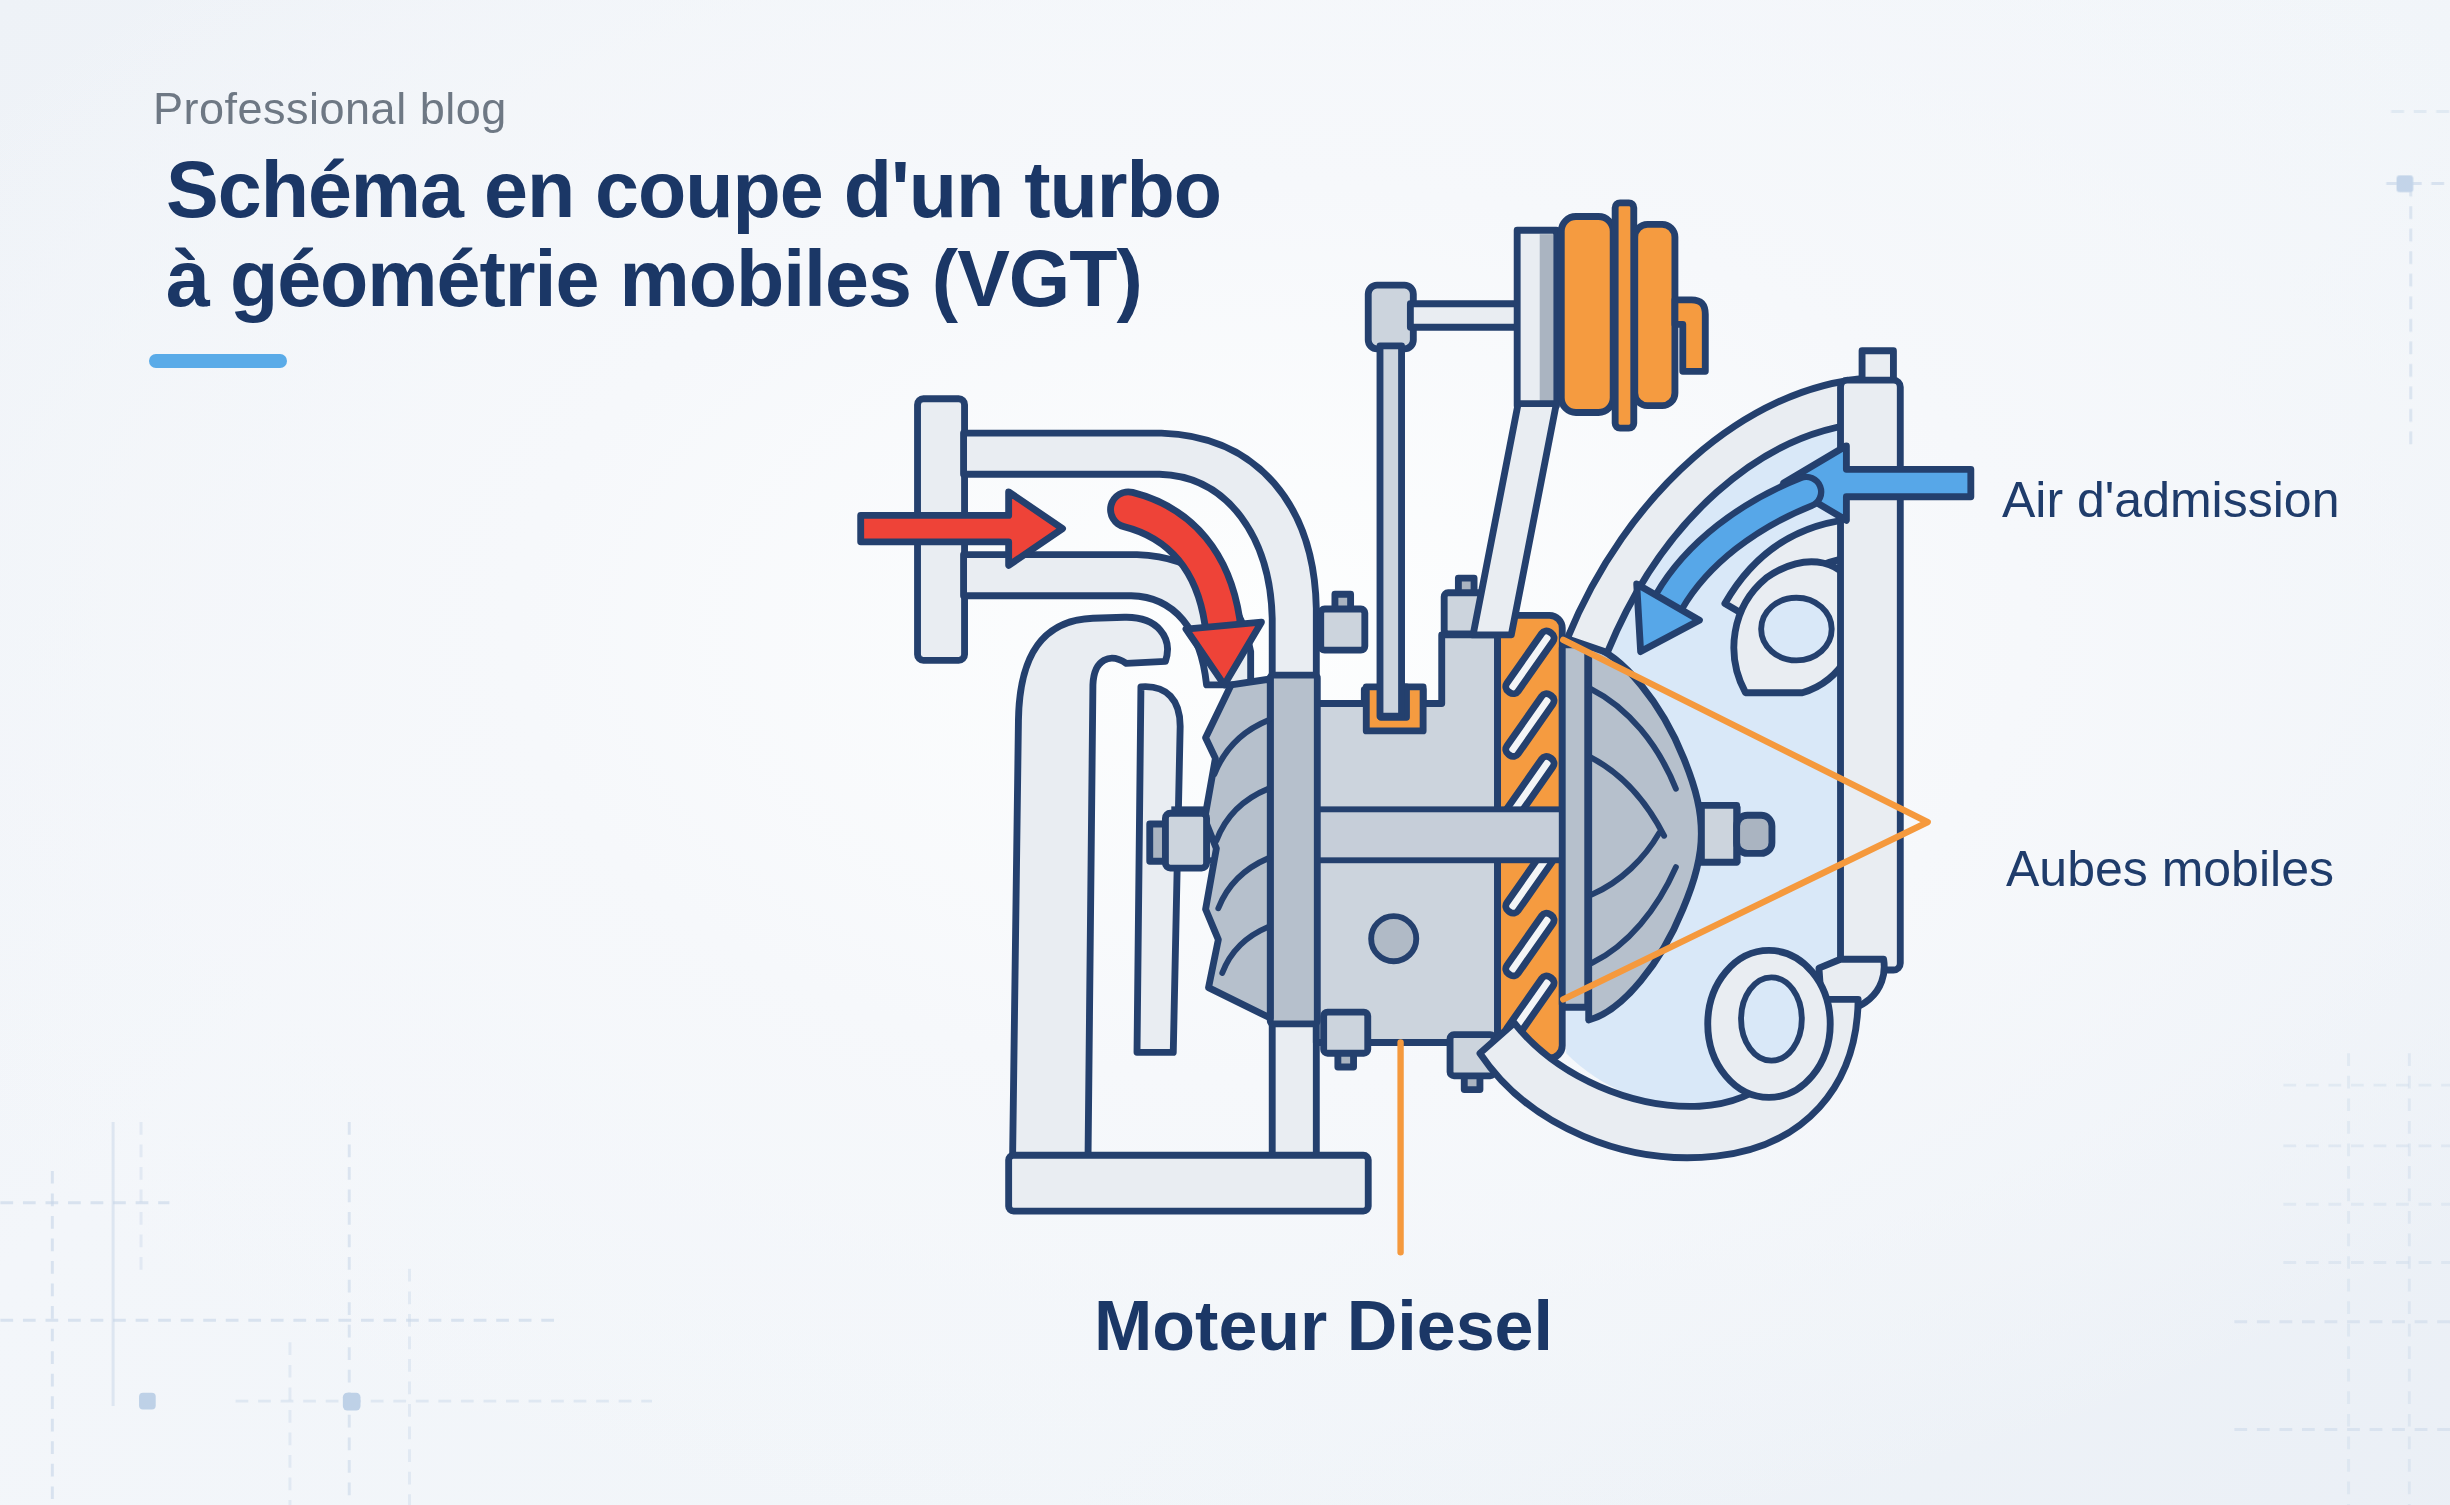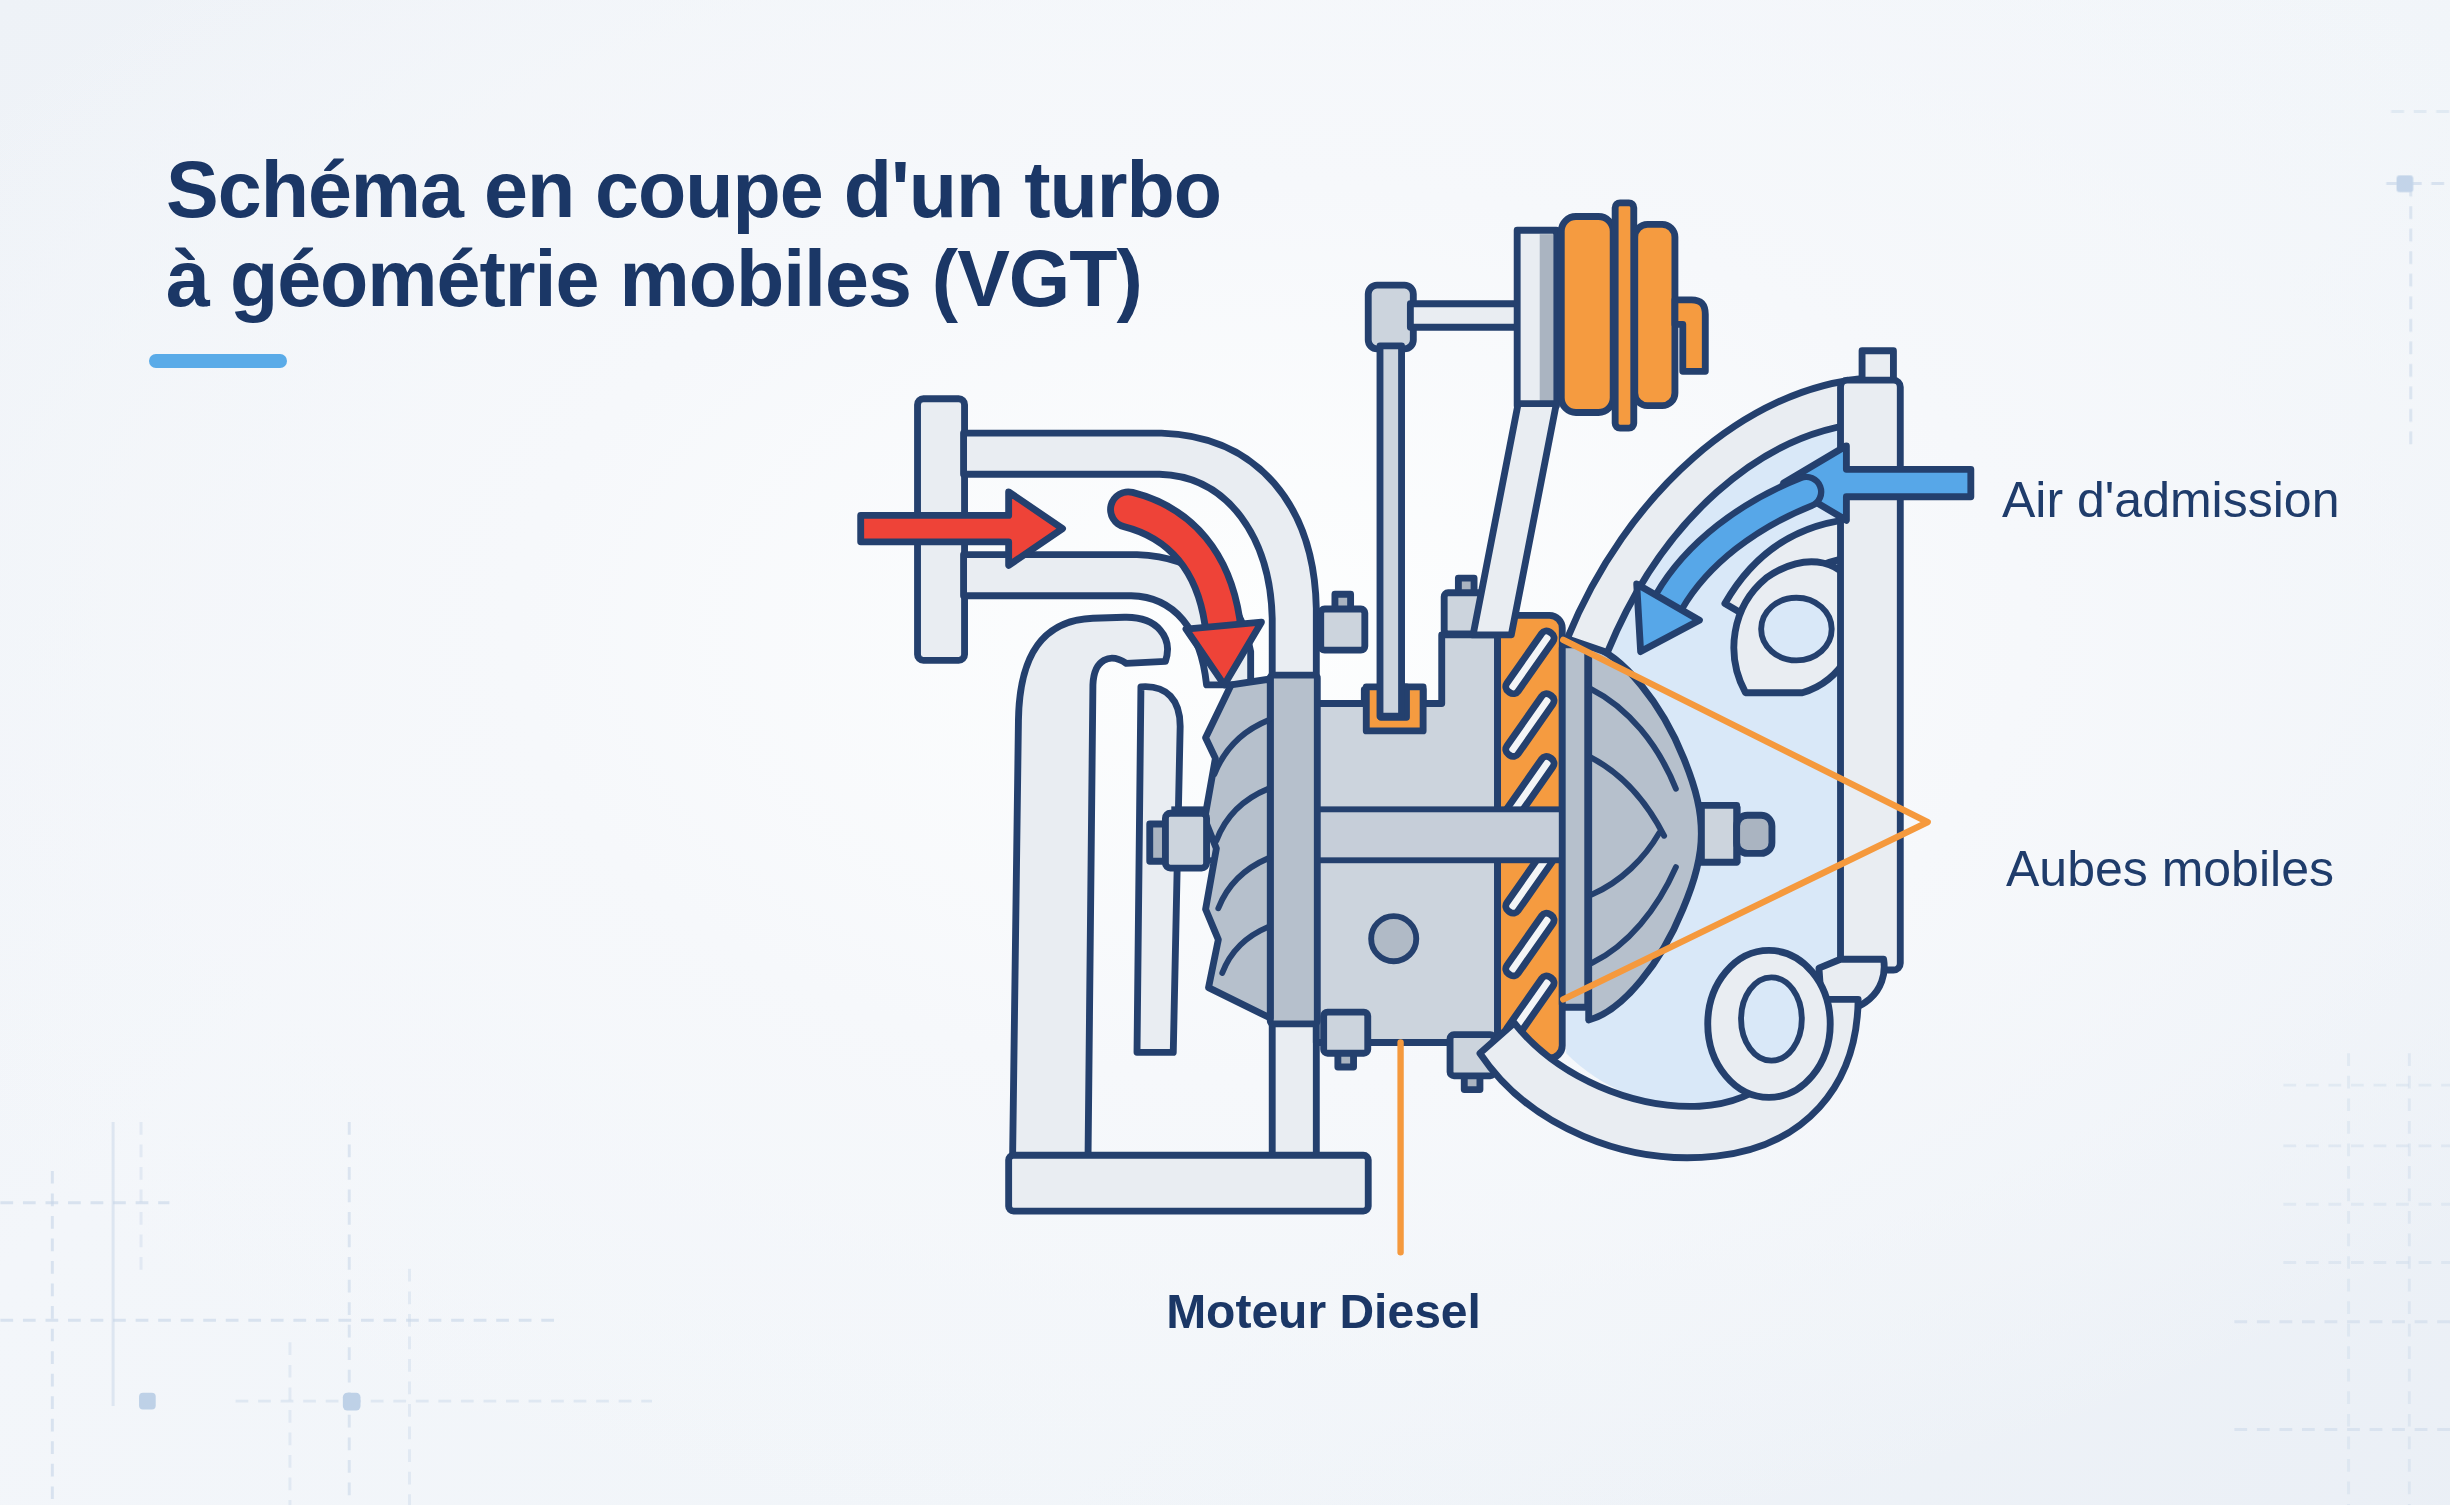--- a/index.html
+++ b/index.html
@@ -30,21 +30,21 @@
   }
   .diagram-label{
     font-size:50px;line-height:1.34;color:#1f3c6b;font-weight:400;
   }
   #label-exhaust{left:372px;width:461px;top:466px;text-align:right;}
   #label-exhaust span{display:block;}
   #label-intake{left:2002px;top:467px;}
   #label-vanes{left:1958px;top:836px;margin-left:48px;}
   #label-engine{
     left:1054px;width:539px;top:1280px;text-align:center;
-    font-size:48px;font-weight:700;color:#1b3766;
+    font-size:70px;font-weight:700;color:#1b3766;
   }
   svg{position:absolute;left:0;top:0;}
   .outline{stroke:#24406e;stroke-width:14;stroke-linejoin:round;}
   .metal{fill:#e9edf2;}
   .metal-mid{fill:#ccd4dd;}
   .metal-dark{fill:#aab4c1;}
   .wheel{fill:#b6c0cc;}
   .blueint{fill:#d9e8f8;}
   .orange{fill:#f59b40;}
   .slot{fill:#f3f5f7;}
@@ -225,20 +225,21 @@
     <g>
       <path d="M3686,1004 C3570,1050 3464,1128 3406,1228" fill="none" stroke="#24406e" stroke-width="74" stroke-linecap="round"></path>
       <path d="M3686,1004 C3570,1050 3464,1128 3406,1228" fill="none" stroke="#57a7e8" stroke-width="48" stroke-linecap="round"></path>
       <polygon class="blue outline" stroke-width="12" points="3340,1192 3468,1266 3348,1330"></polygon>
     </g>
 
     <polyline class="callout" points="3190,1306 3934,1678 3190,2040"></polyline>
     <line class="callout" x1="2858" y1="2128" x2="2858" y2="2556"></line>
   </svg>
 
+  <div id="eyebrow" class="abs">Professional blog</div>
 
   <div id="title" class="abs">
     <span>Schéma en coupe d'un turbo</span>
     <span>à géométrie mobiles (VGT)</span>
   </div>
 
   <div id="title-underline" class="abs"></div>
 
 
   <div id="label-intake" class="abs diagram-label">Air d'admission</div>

